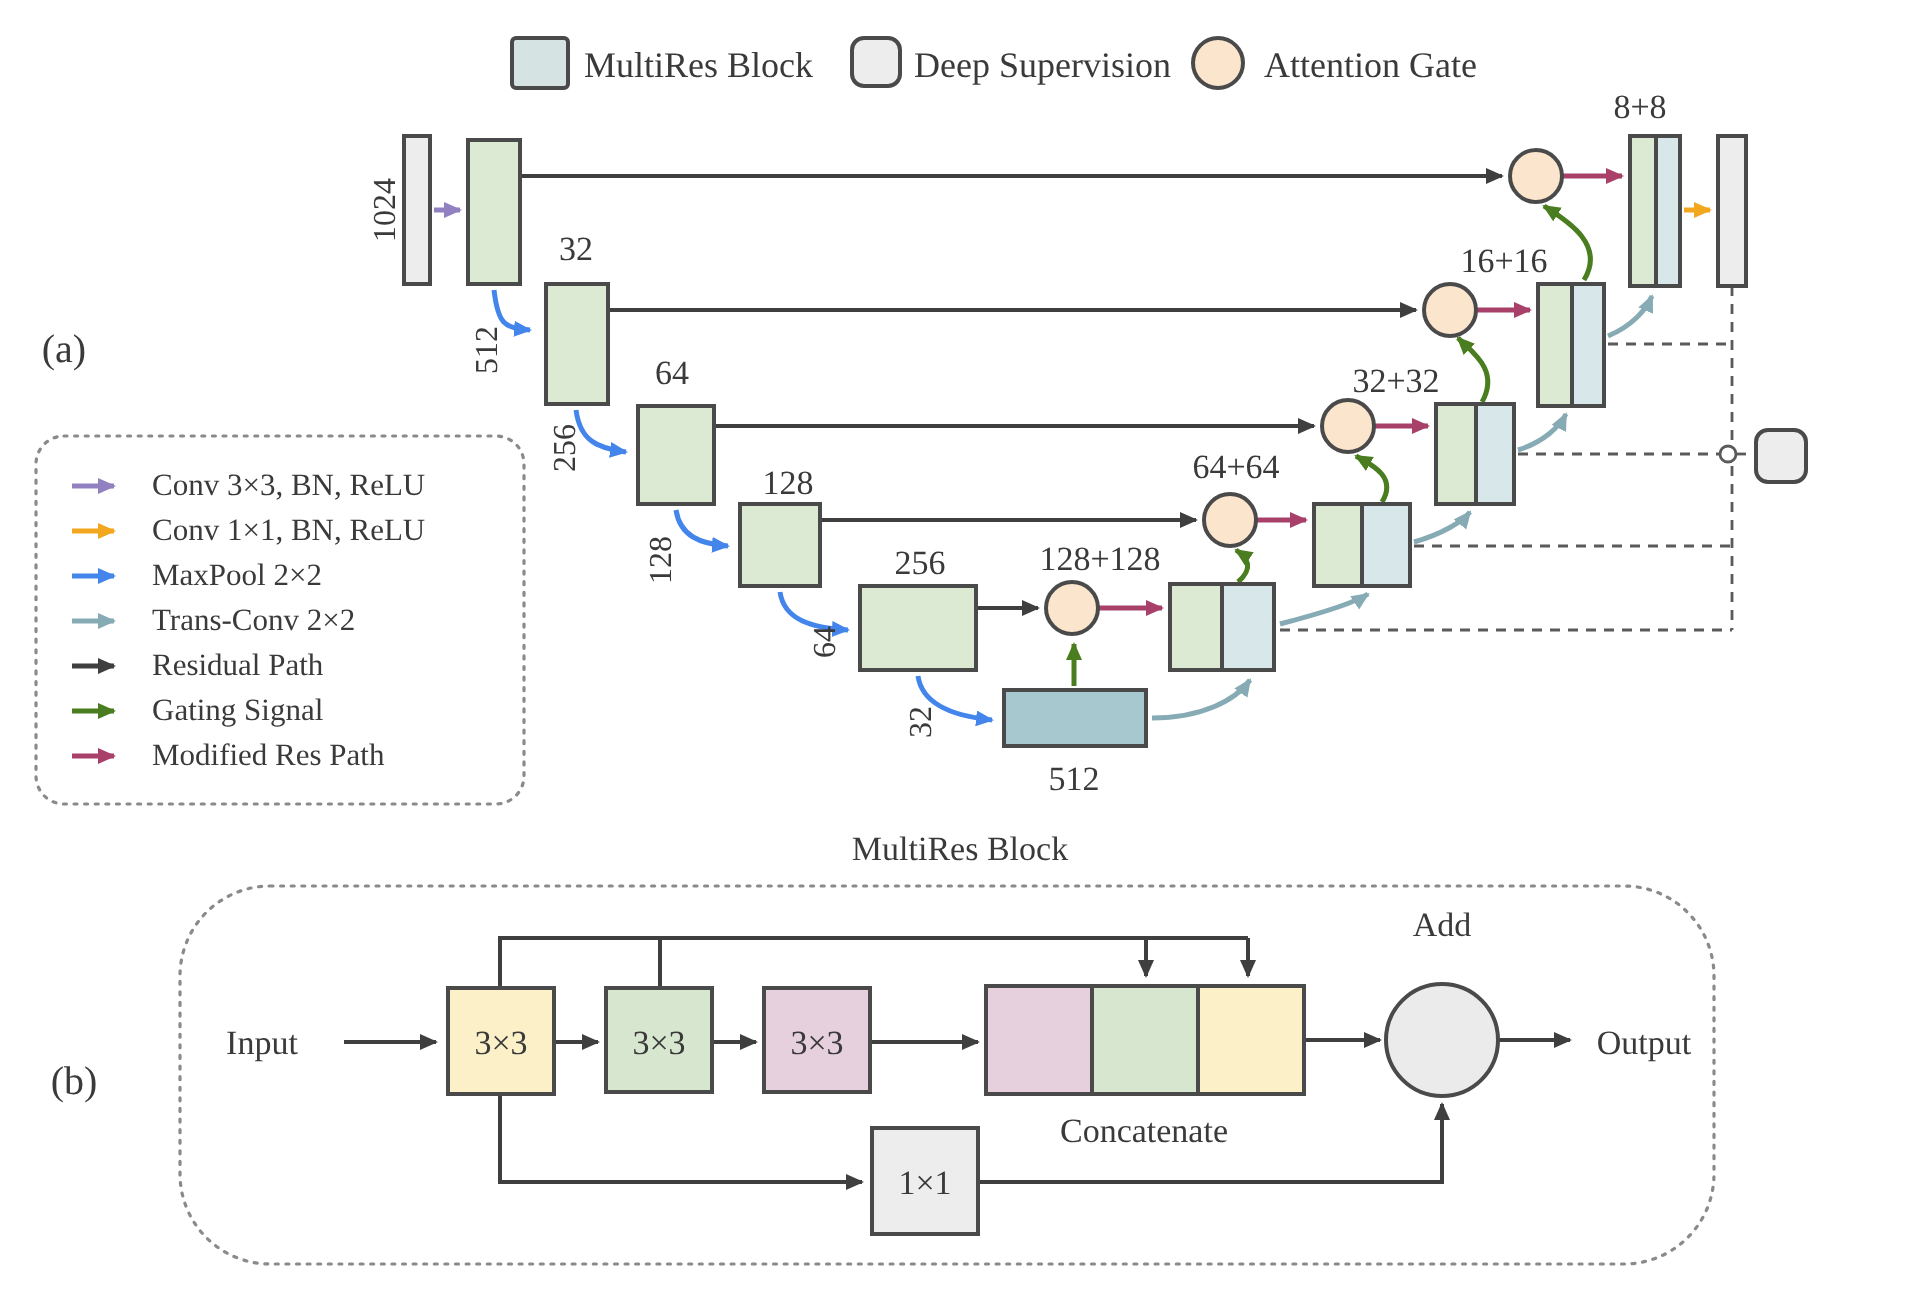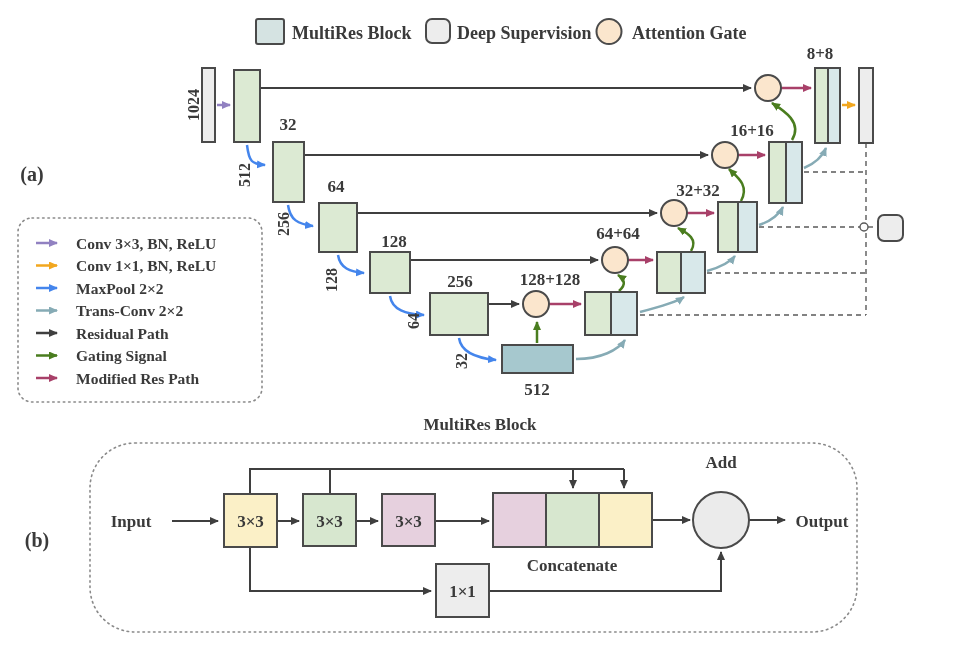--- a/index.html
+++ b/index.html
@@ -1,16 +1,16 @@
 <!DOCTYPE html>
 <html><head>
 <meta charset="utf-8">
 <style>
   html,body{margin:0;padding:0;background:#ffffff;}
-  .canvas{position:relative;width:960px;height:645px;background:#ffffff;overflow:hidden;font-weight:bold;}
+  .canvas{position:relative;width:960px;height:645px;background:#ffffff;overflow:hidden;}
   svg{display:block;}
   .t{font-family:"Liberation Serif",serif;fill:#3a3a3a;}
   .fs18{font-size:18px;}
   .fs17{font-size:17px;}
   .fs16{font-size:16px;}
   .fs15{font-size:15.5px;}
   .fs19{font-size:20px;}
   .blk{stroke:#4a4a4a;stroke-width:2;}
   .f-green{fill:#dcead3;}
   .f-teal{fill:#a6c8ce;}

